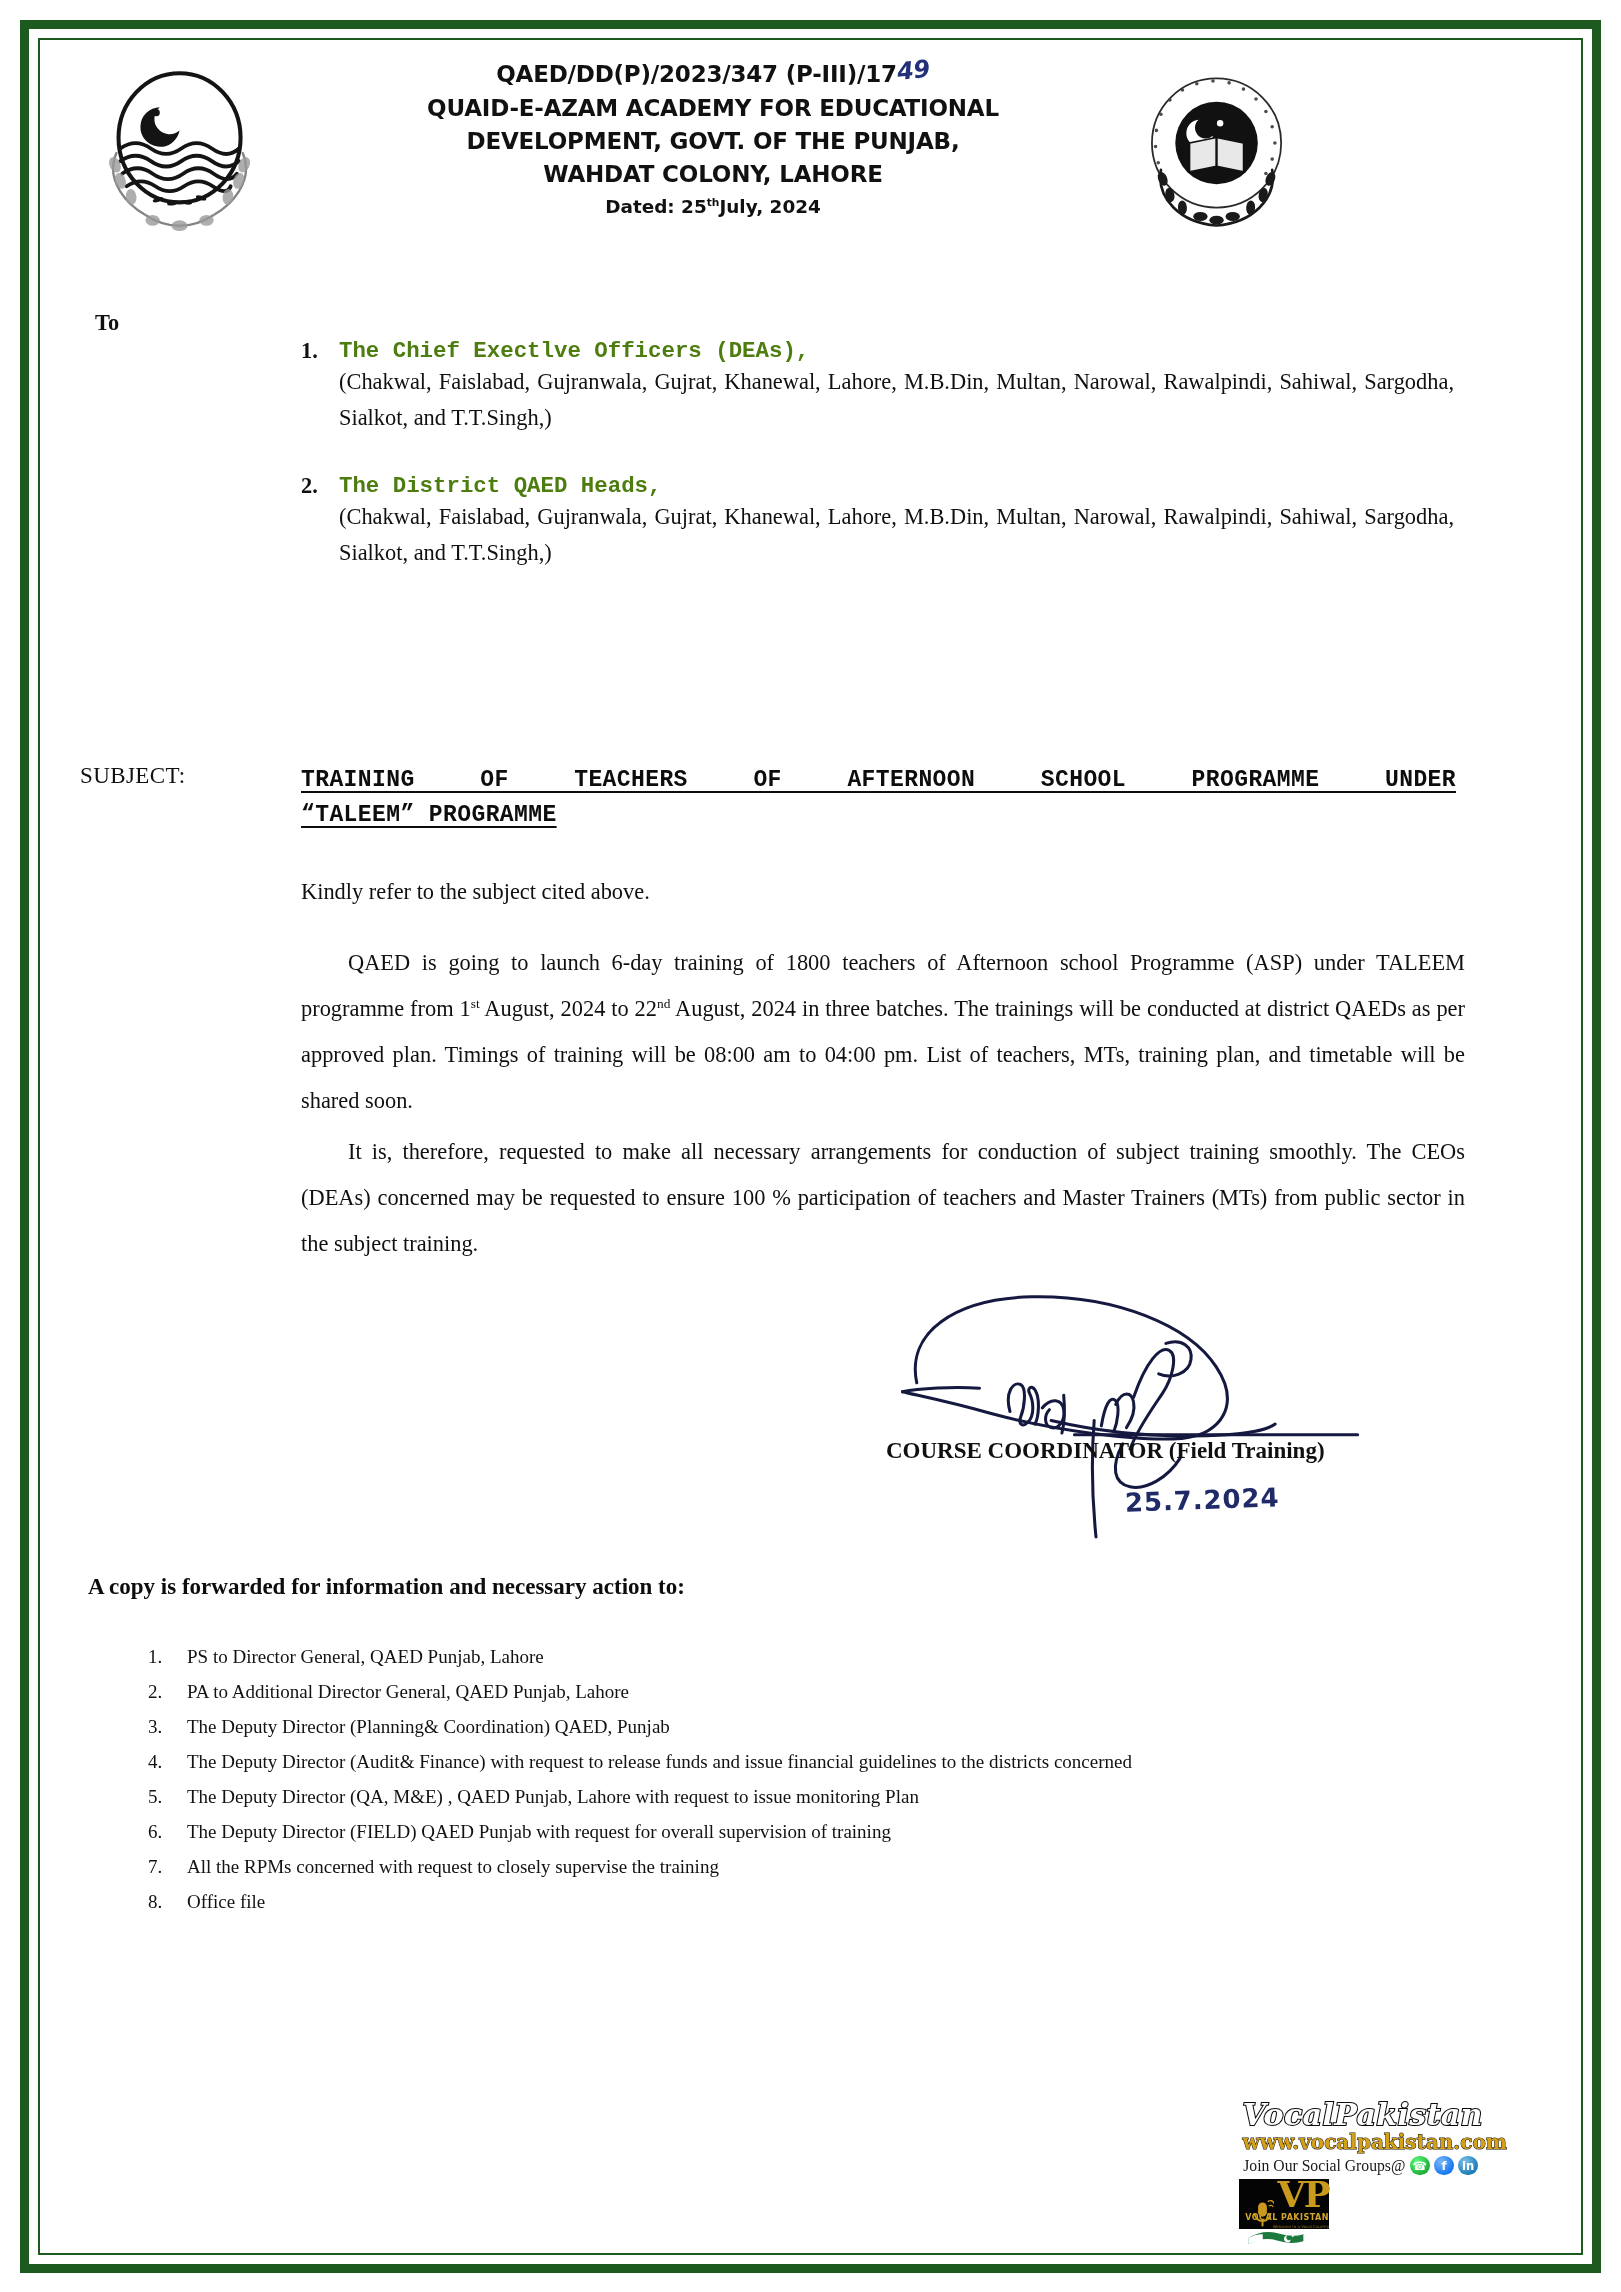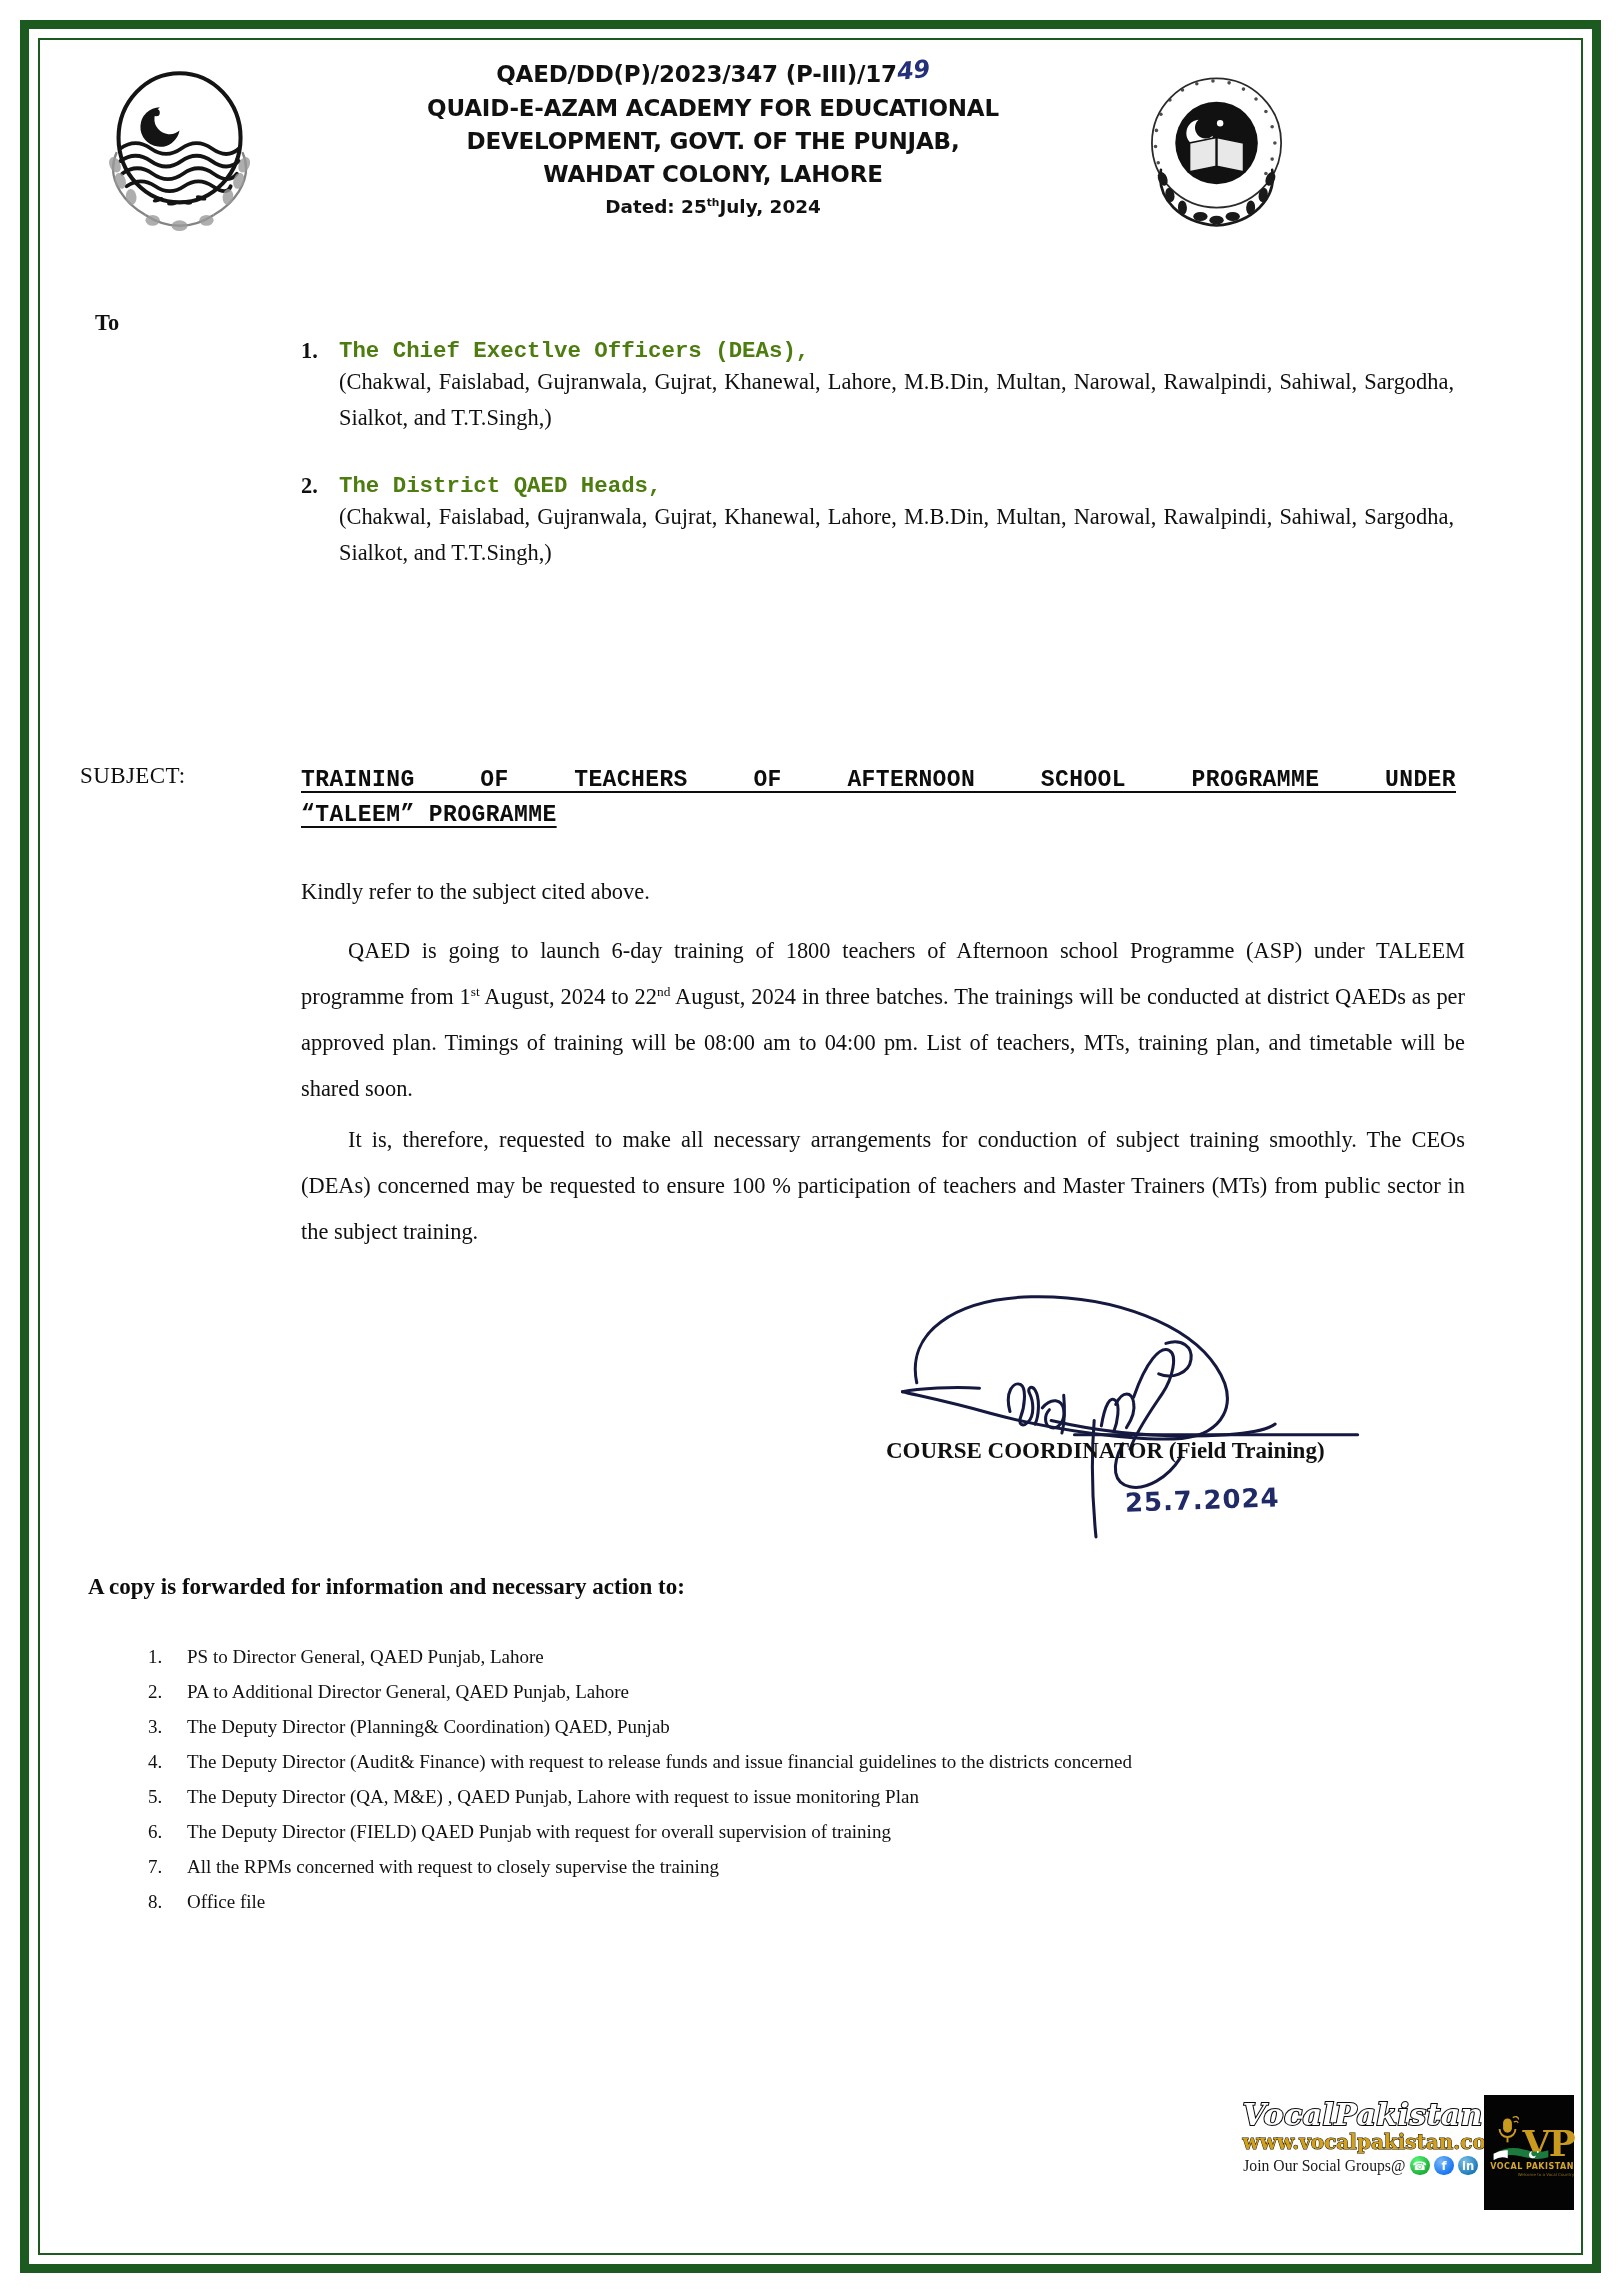--- a/index.html
+++ b/index.html
@@ -180,21 +180,21 @@
     position: absolute;
     left: 260px;
     top: 833px;
     width: 1164px;
   }
   .body-lead {
     font-family: "Liberation Serif", serif;
     font-size: 22.4px;
     color: #101010;
     line-height: 1.62;
-    margin-bottom: 18px;
+    margin-bottom: 30px;
   }
   .body-para {
     font-family: "Liberation Serif", serif;
     font-size: 22.4px;
     color: #101010;
     line-height: 2.05;
     text-align: justify;
     text-indent: 47px;
     margin-bottom: 5.4px;
   }
@@ -273,20 +273,21 @@
 
   
   .watermark {
     position: absolute;
     left: 1198px;
     top: 2054px;
     width: 335px;
     height: 115px;
     display: flex;
     align-items: stretch;
+    flex-direction: column;
   }
   .wm-left {
     position: relative;
     width: 245px;
     background: #ffffff;
     padding: 3.6px 5.4px 3.6px 3.6px;
     box-sizing: border-box;
   }
   .wm-script {
     font-family: "DejaVu Serif", serif;

